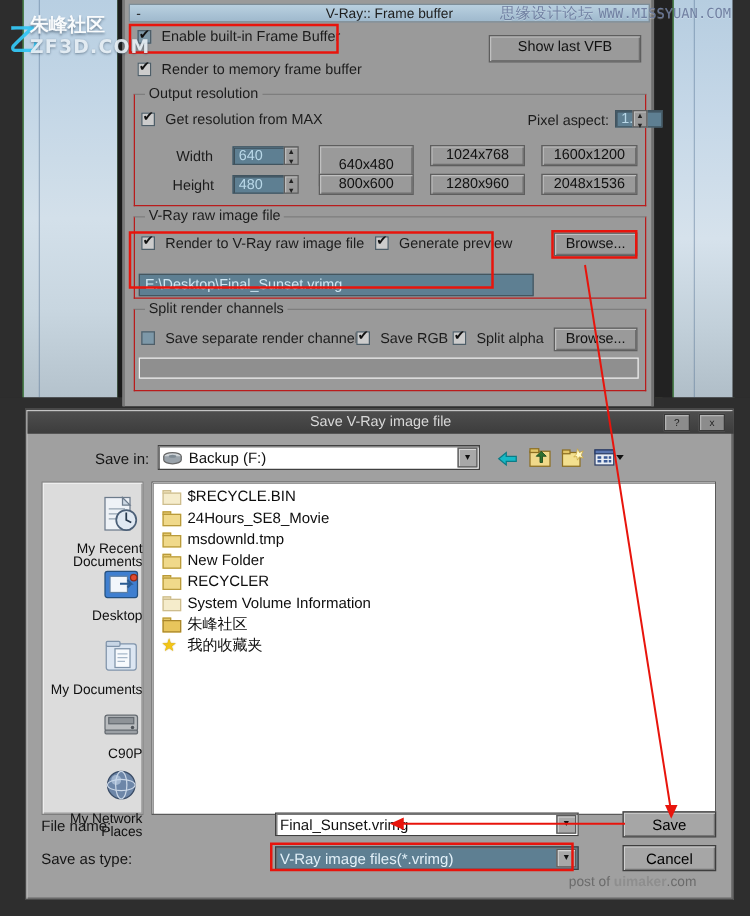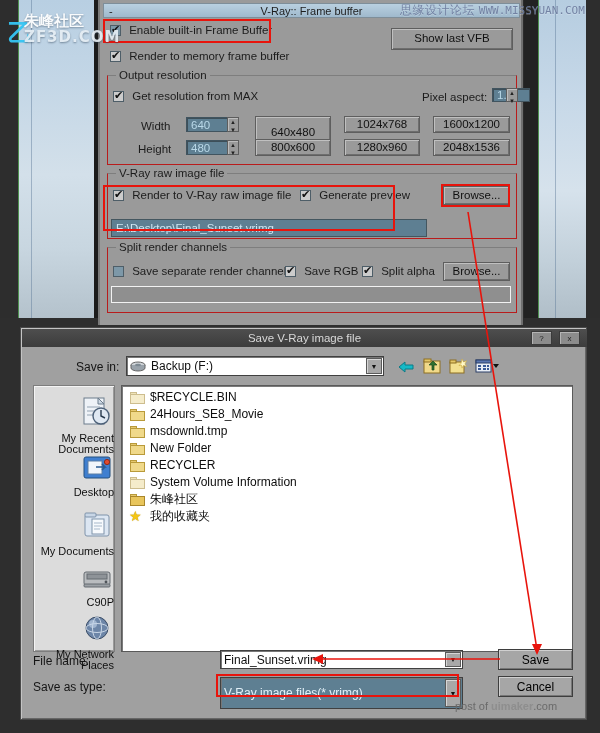--- a/index.html
+++ b/index.html
@@ -632,21 +632,21 @@
       <span>Final_Sunset.vrimg</span>
       <span class="arrow">▼</span>
     </div>
     <div class="btn-win" style="left:477px; top:321px; width:75px; height:21px;">
       <span>Save</span>
     </div>
 
     <div class="dlg-label" style="left:12px; top:352px;">
       <span>Save as type:</span>
     </div>
-    <div class="combo teal" style="left:199px; top:349px; width:243px; height:32px;">
+    <div class="combo teal" style="left:199px; top:349px; width:243px; height:19px;">
       <span>V-Ray image files(*.vrimg)</span>
       <span class="arrow">▼</span>
     </div>
     <div class="btn-win" style="left:477px; top:348px; width:75px; height:21px;">
       <span>Cancel</span>
     </div>
   </div>
 
   <div class="hilite-box" style="left:216px; top:674px; width:243px; height:23px;"></div>
 

